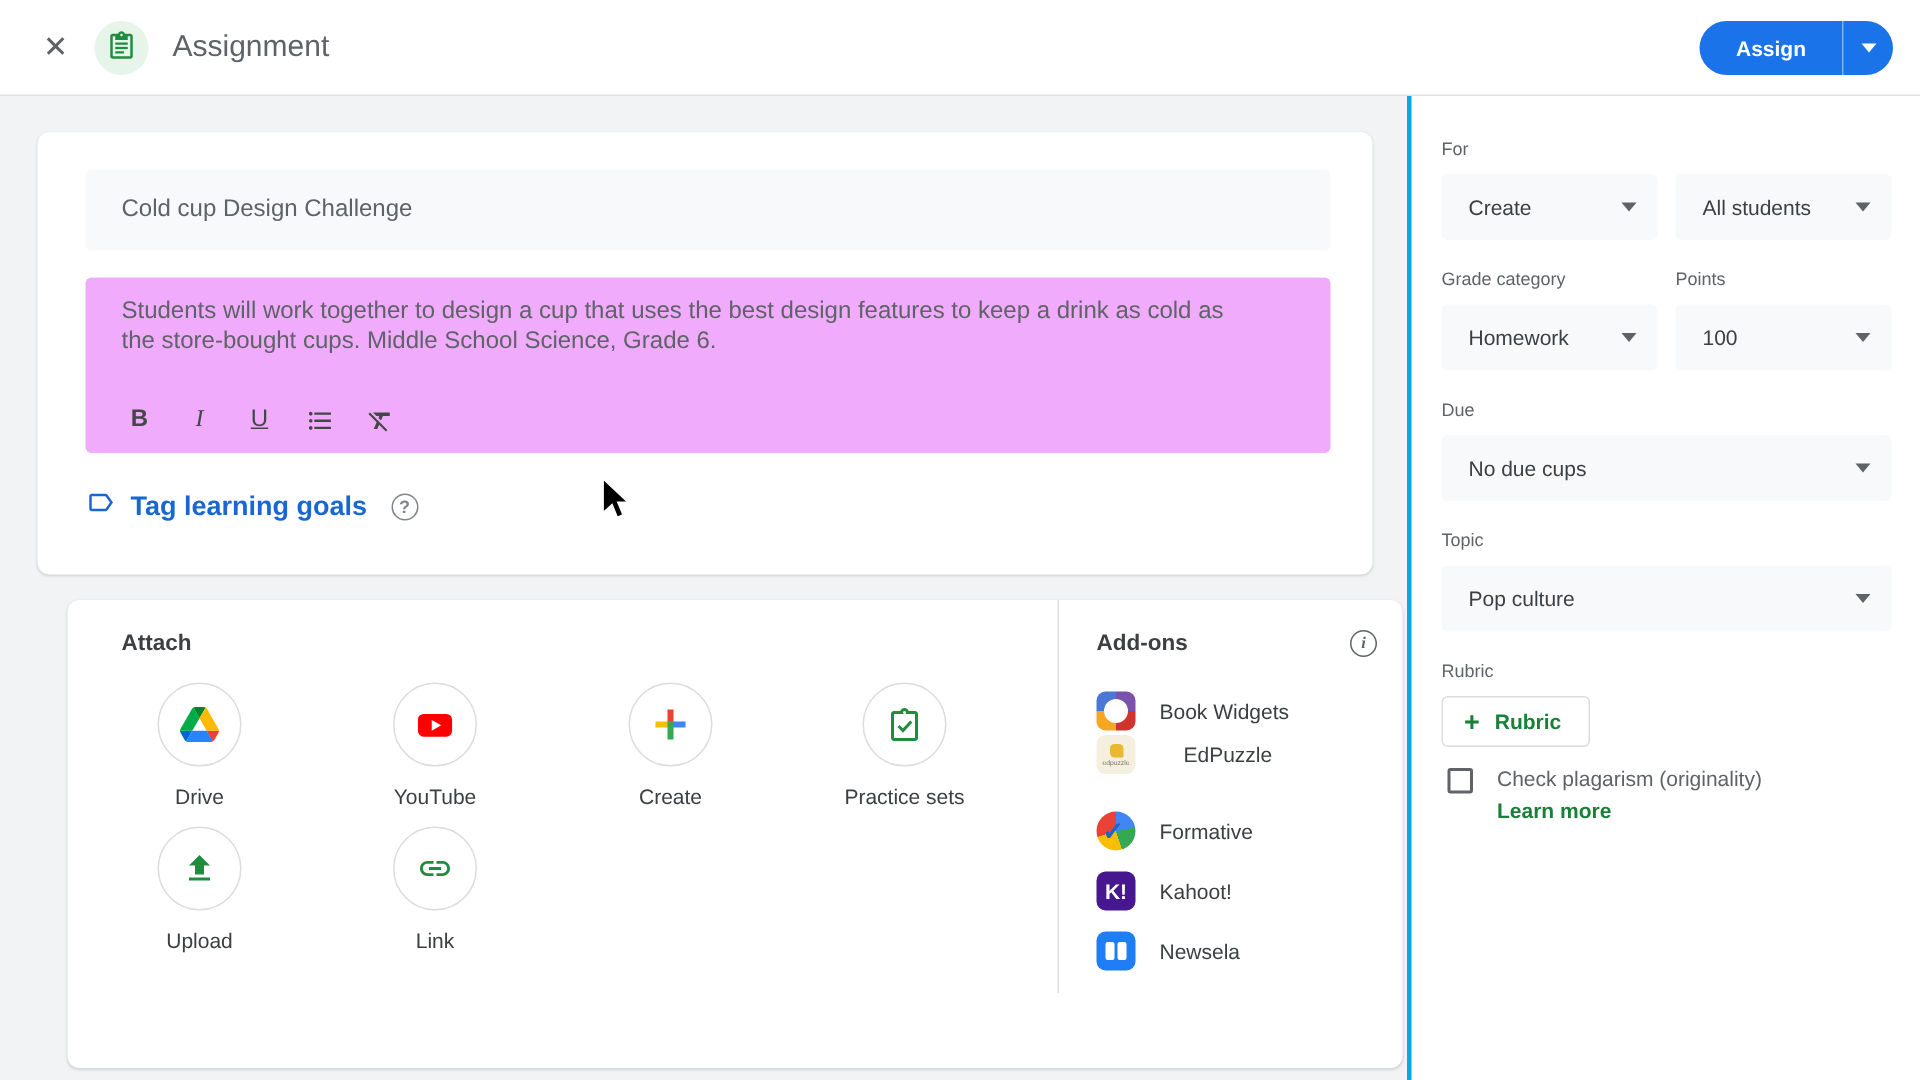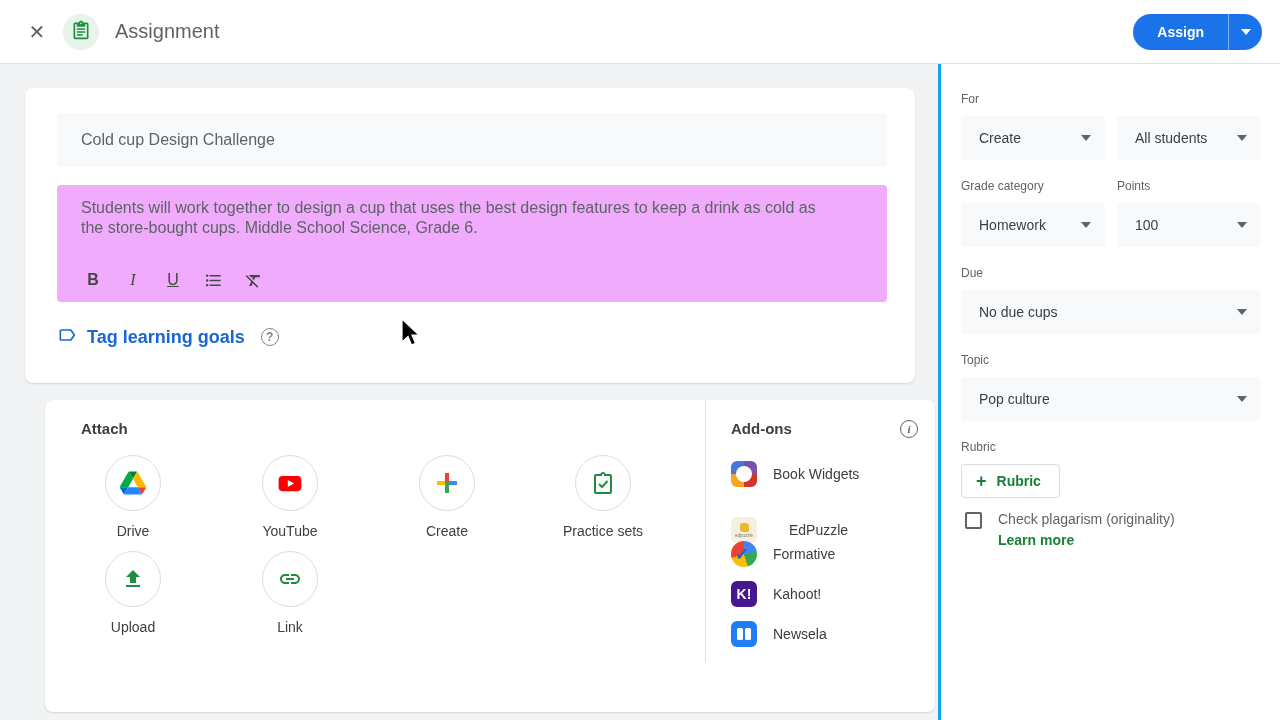--- a/index.html
+++ b/index.html
@@ -208,21 +208,21 @@
     <div class="kebab">
         <i></i>
         <i></i>
         <i></i>
       </div>
 
     <div class="addon-row" style="top:59px;">
       <div class="addon-icon bw-icon"></div>
       <div class="addon-label">Book Widgets</div>
     </div>
-    <div class="addon-row" style="top:115px;gap:32px;">
+    <div class="addon-row" style="top:88px;gap:32px;">
       <div class="addon-icon ep-icon">
         <div class="ep-blob"></div>
         <div class="ep-text">edpuzzle</div>
       </div>
       <div class="addon-label">EdPuzzle</div>
     </div>
     <div class="addon-row" style="top:139px;">
       <div class="addon-icon fm-icon">
         <span class="fm-check">✓</span>
       </div>

